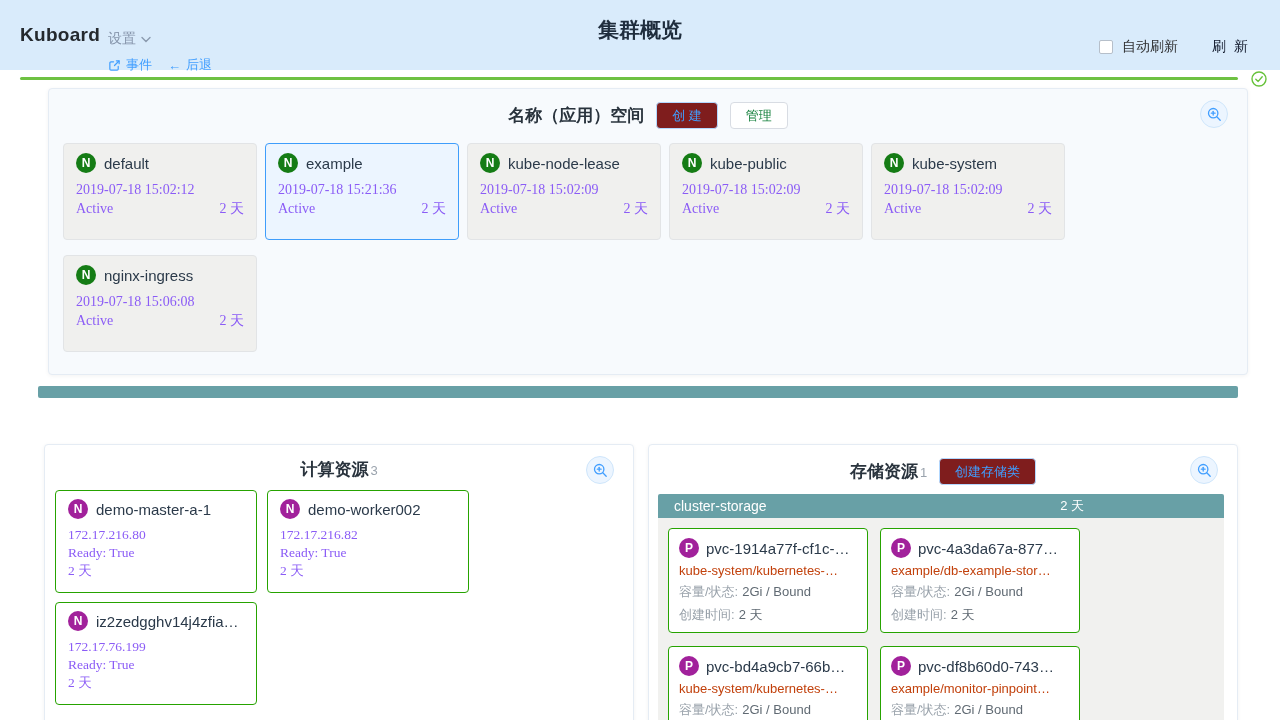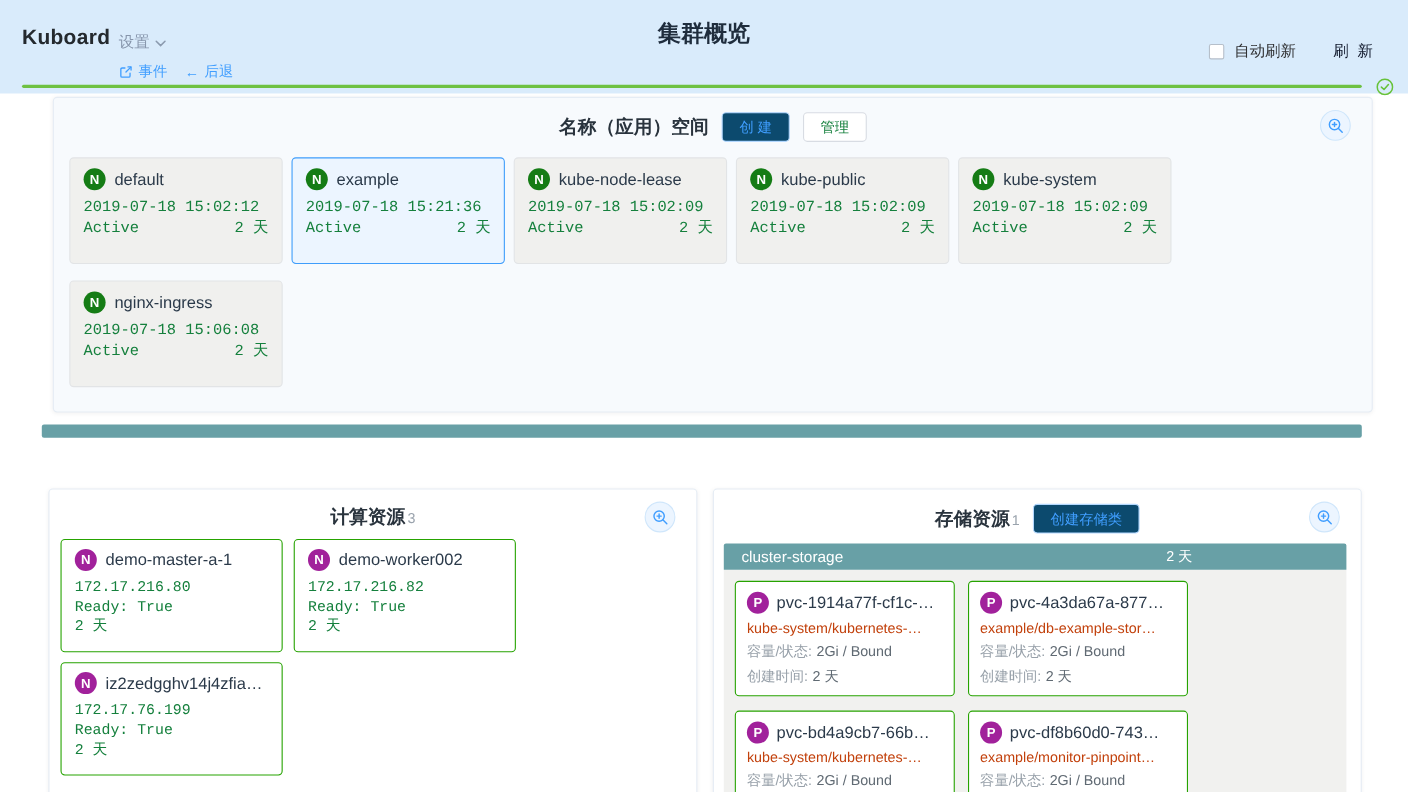--- a/index.html
+++ b/index.html
@@ -2,55 +2,55 @@
 <html><head>
 <meta charset="utf-8">
 <style>
   * { margin:0; padding:0; box-sizing:border-box; }
   html,body { width:1280px; height:720px; }
   body {
     position:relative; overflow:hidden; background:#ffffff;
     font-family:"Liberation Sans", sans-serif; color:#303133;
   }
   
-  .app-header { position:absolute; top:0; left:0; width:1280px; height:85px; background:#d9ebfb;padding-left:29px; }
+  .app-header { position:absolute; top:0; left:0; width:1280px; height:70px; background:#d9ebfb;padding-left:29px; }
   .logo { position:absolute; left:20px; top:24px; font-size:19px; font-weight:bold; color:#24292e; letter-spacing:.3px; cursor:pointer; }
   .nav-block { position:absolute; left:108px; top:11px;margin-top:18px; }
   .settings-row { display:flex; align-items:center; gap:5px; font-size:14px; color:#8695ab; height:20px; cursor:pointer; }
   .links-row { margin-top:7px; display:flex; align-items:center; gap:16px; font-size:13px; color:#409eff; }
   .hlink { display:flex; align-items:center; gap:5px; cursor:pointer; }
   .page-title { position:absolute; top:16px; left:0; width:100%; text-align:center; font-size:21px; font-weight:bold; color:#1f2d3d; }
   .header-right { position:absolute; right:30px; top:38px; display:flex; align-items:center; font-size:14px; color:#303133; }
   .checkbox { width:14px; height:14px; background:#fff; border:1px solid #b6bfca; border-radius:2px; margin-right:9px; cursor:pointer; }
   .refresh-link { color:#0f172a; margin-left:34px; letter-spacing:2px; cursor:pointer; }
   
   .progress-line { position:absolute; top:77px; left:20px; width:1218px; height:3px; background:#6ec142; border-radius:2px; }
   .check-icon { position:absolute; top:71px; right:13px; width:16px; height:16px; }
   
   .panel { border:1px solid #e5ecf4; border-radius:4px; background:#fff; box-shadow:0 1px 4px rgba(0,0,0,.05); }
   .ns-panel { position:absolute; left:38px; top:88px; width:1200px; height:287px; background:#f7fafd;margin-left:10px; }
   .panel-header { position:relative; display:flex; justify-content:center; align-items:center; gap:12px; padding-top:13px; }
   .panel-title { font-size:17px; font-weight:bold; color:#29333d; }
   .count-badge { font-size:13px; color:#9aa3ad; font-weight:normal; margin-left:2px; }
   .btn { border-radius:4px; font-size:13px; padding:6px 15px; cursor:pointer; line-height:1; font-family:inherit; }
-  .btn-plain { background:#0c4a6e; border:1px solid #b3d8ff; color:#409eff; }
+  .btn-plain { background:#7f1d1d; border:1px solid #b3d8ff; color:#409eff; }
   .btn-default { background:#fff; border:1px solid #d8dce3; color:#15803d; }
   .magnifier-btn { position:absolute; top:11px; right:19px; width:28px; height:28px; border-radius:50%;
     background:#ecf5ff; border:1px solid #cfe6fb; display:flex; align-items:center; justify-content:center; cursor:pointer; }
   
   .ns-cards { padding:14px; display:flex; flex-wrap:wrap; column-gap:8px; row-gap:15px; }
   .ns-card { width:194px; height:97px; background:#f0f0ee; border:1px solid #e2e4e6; border-radius:4px; padding:9px 12px; cursor:pointer; }
   .ns-card.selected { background:#ecf5ff; border-color:#3f9dfb; }
   .card-title { display:flex; align-items:center; gap:8px; margin-bottom:7px; }
   .badge { width:20px; height:20px; border-radius:50%; color:#fff; font-size:12px; font-weight:bold;
     display:flex; align-items:center; justify-content:center; flex-shrink:0; }
   .badge-green { background:#157c15; }
   .badge-purple { background:#a1219b; }
   .card-name { font-size:15px; color:#2b3a4a; white-space:nowrap; overflow:hidden; text-overflow:ellipsis; }
-  .mono { font-family:Liberation Mono, monospace; font-size:14px; color:#15803d; line-height:19px; }
+  .mono { font-family:Liberation Serif, serif; font-size:14px; color:#8b5cf6; line-height:19px; }
   .row-split { display:flex; justify-content:space-between; }
   
   .divider-bar { position:absolute; left:38px; top:386px; width:1200px; height:12px; background:#68a0a6; border-radius:2px; }
   
   .bottom-panel { position:absolute; top:408px; width:590px; height:289px;margin-top:36px; }
   .compute-panel { left:44px; }
   .storage-panel { left:648px; overflow:hidden; }
   .node-cards { padding:9px 10px; display:flex; flex-wrap:wrap; column-gap:10px; row-gap:9px; }
   .node-card { width:202px; height:103px; background:#fff; border:1px solid #26a300; border-radius:4px; padding:8px 12px; cursor:pointer; }
   .node-card .mono { font-size:13.5px; line-height:18px; }

